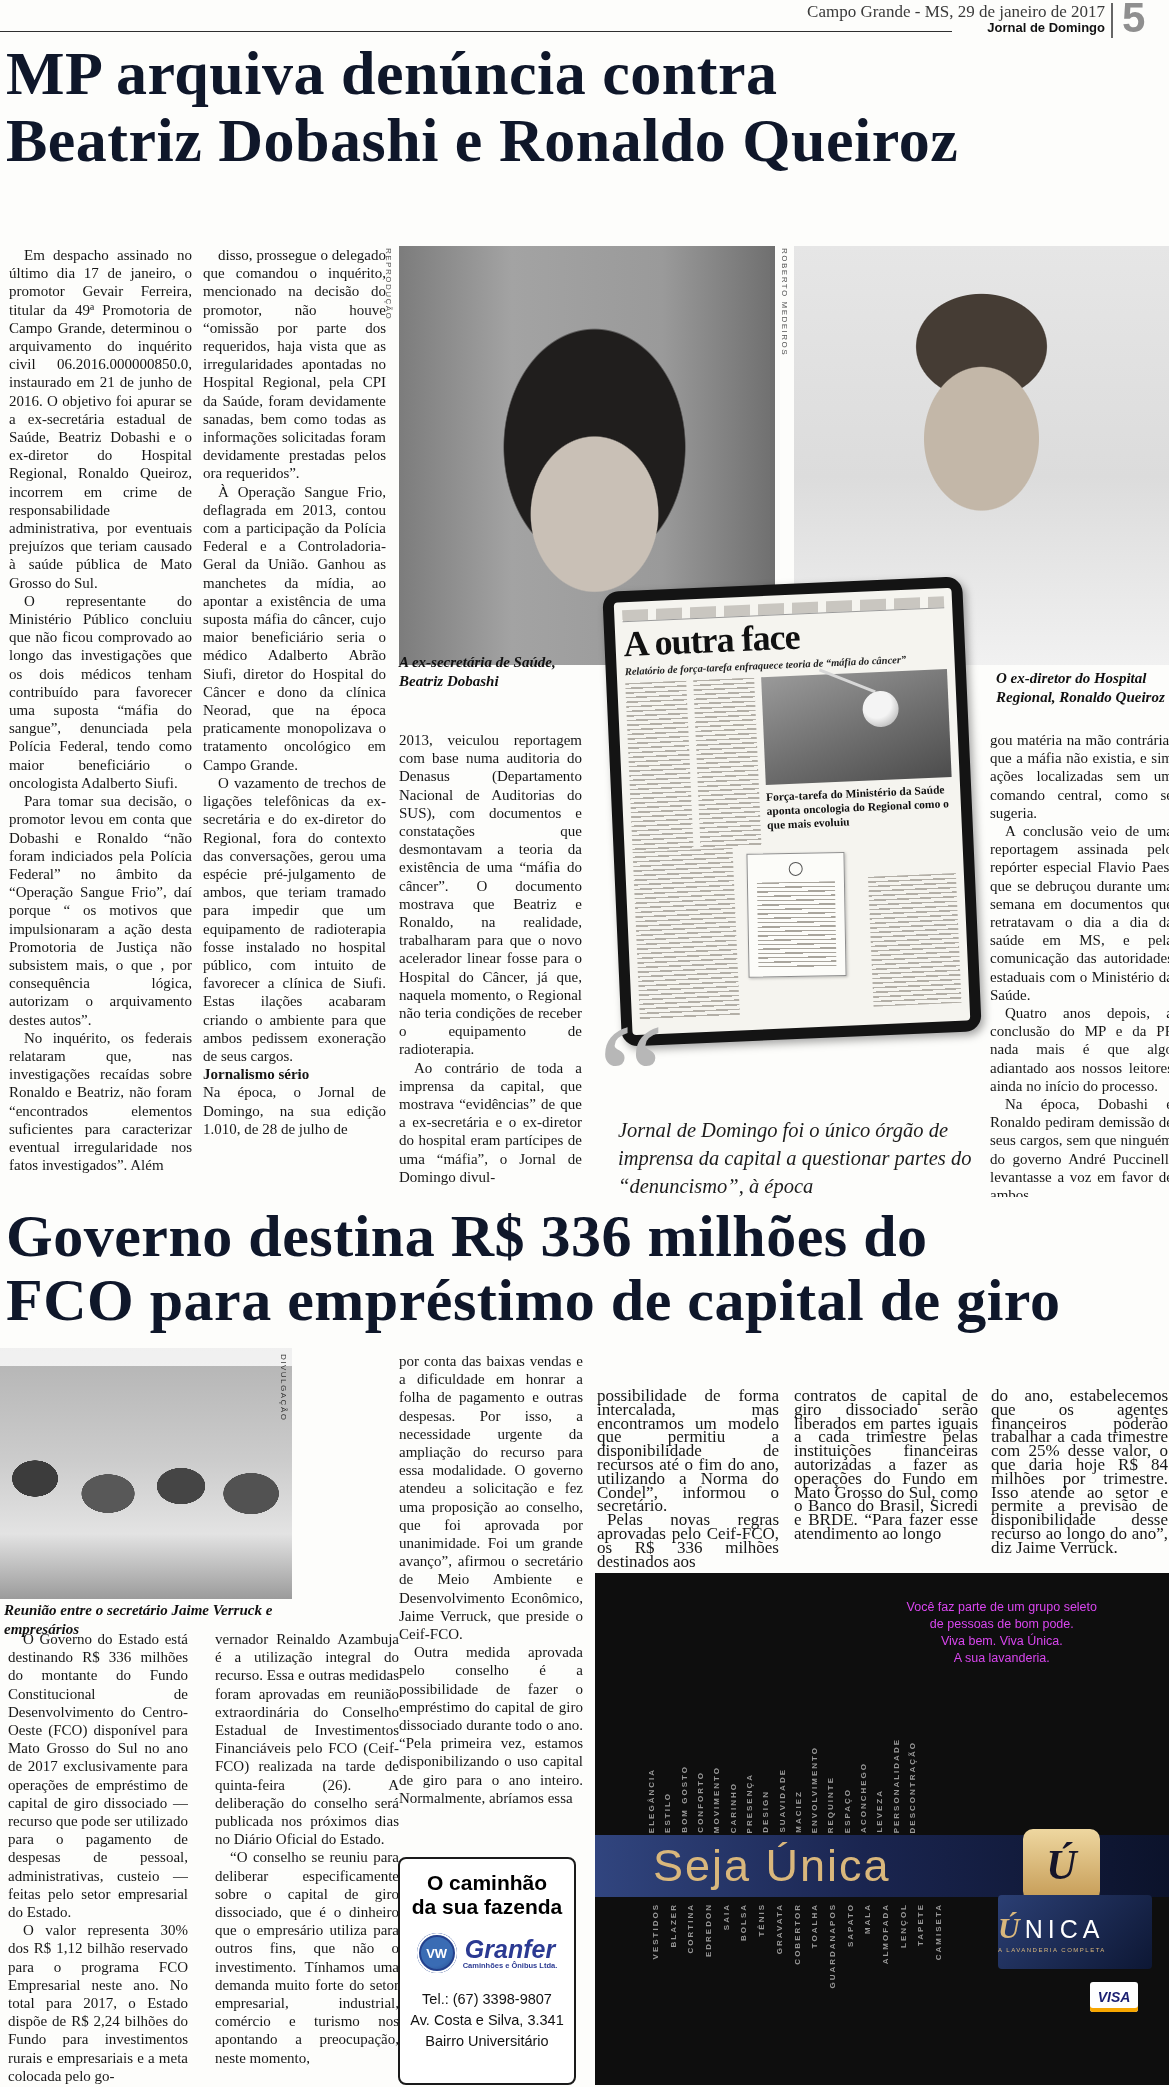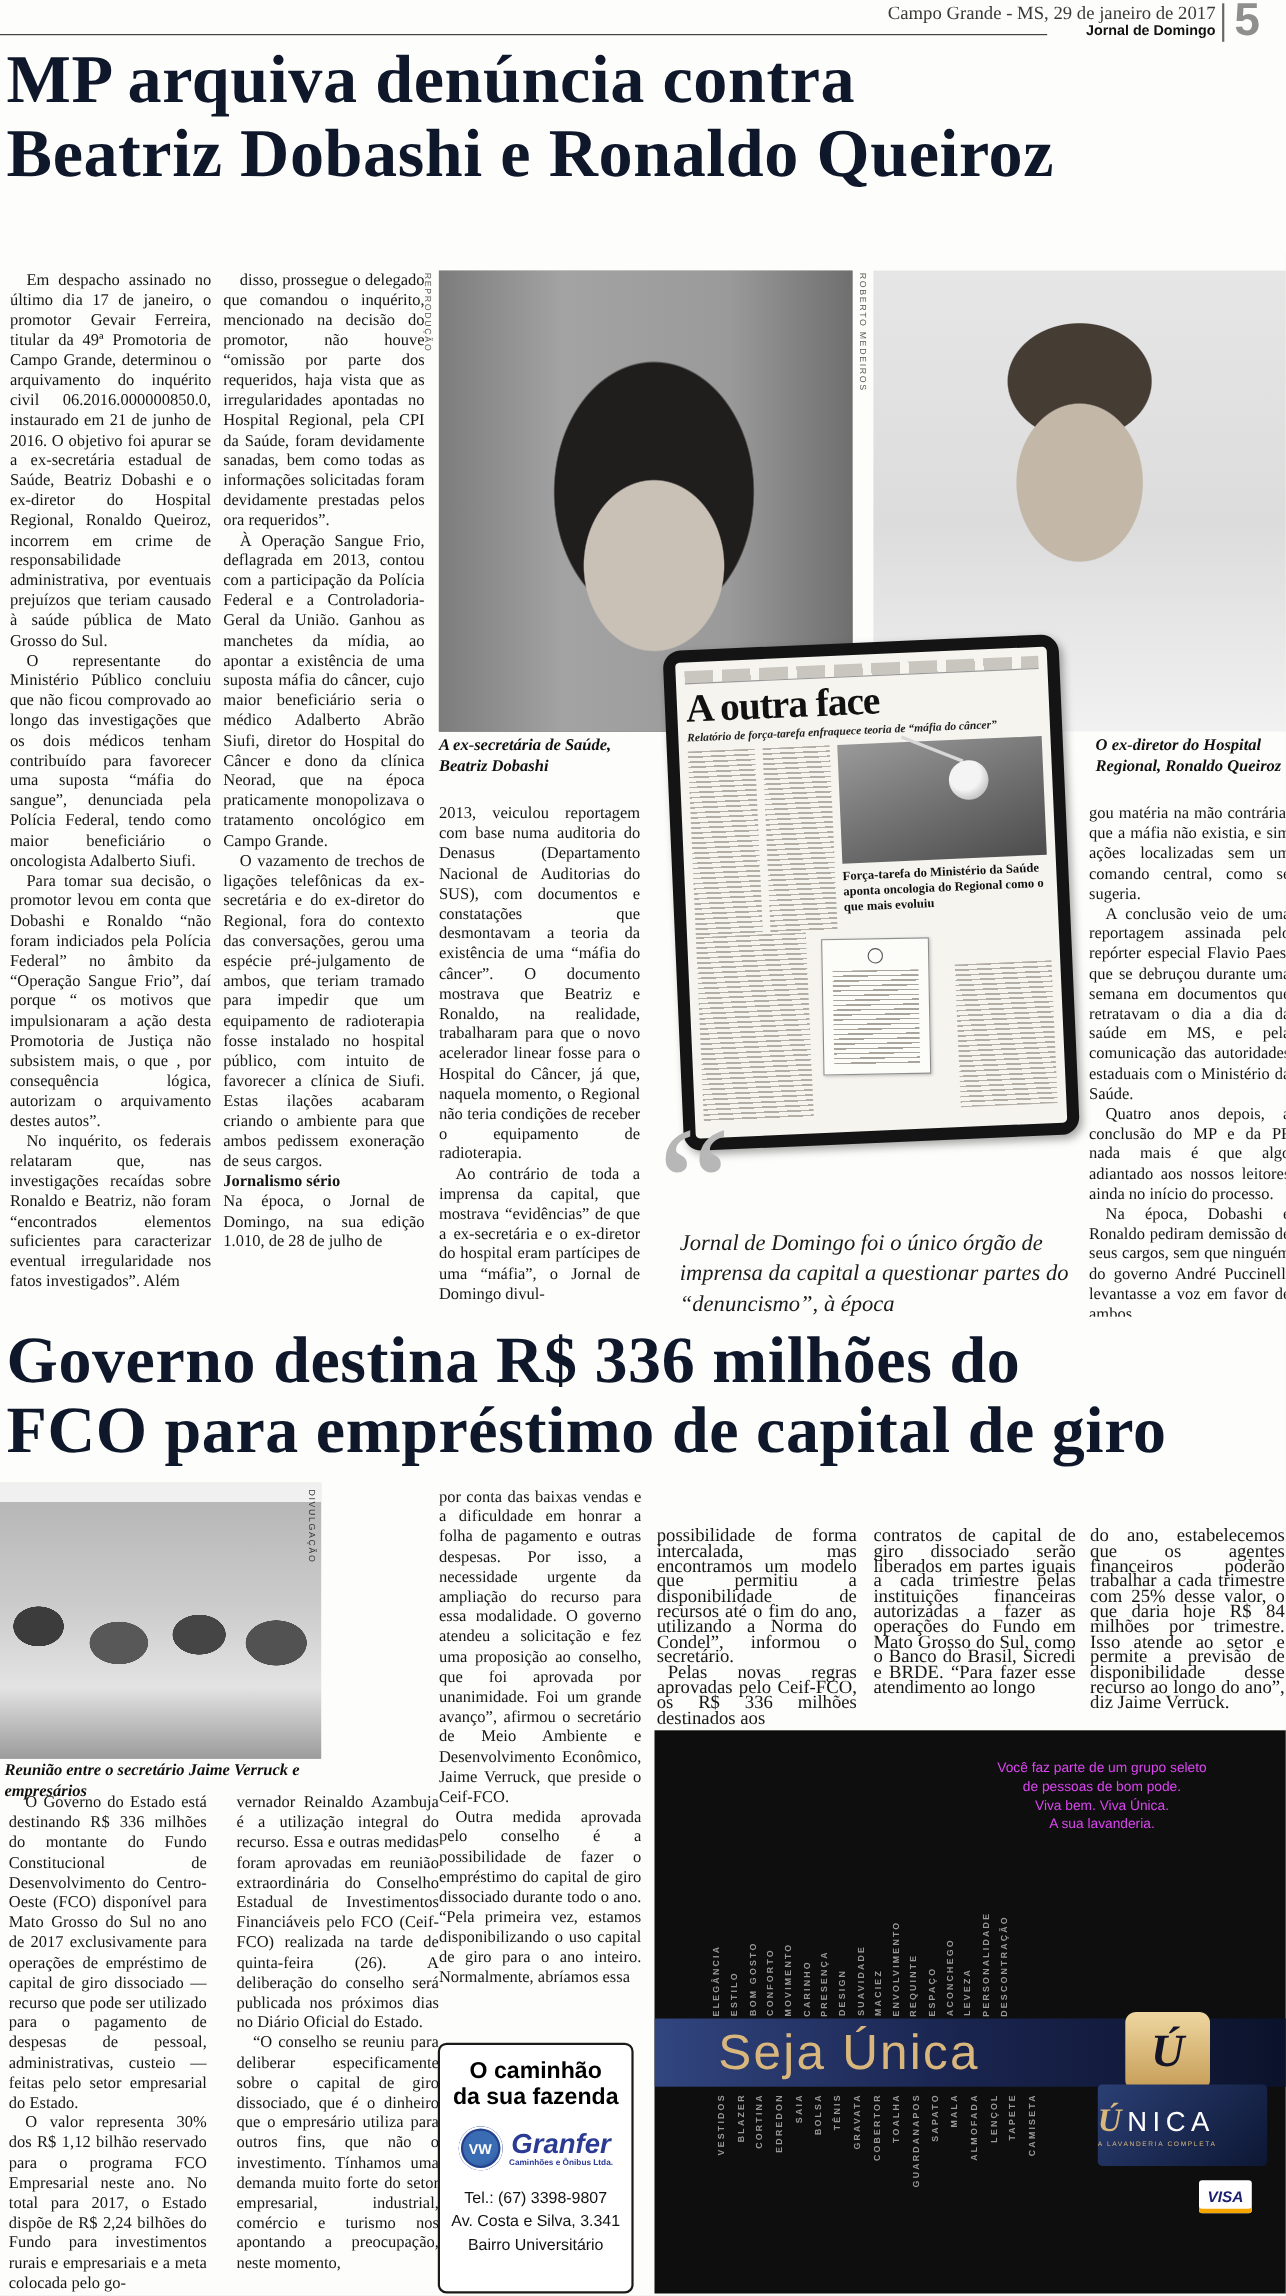--- a/index.html
+++ b/index.html
@@ -162,21 +162,21 @@
     <span><p>disso, prossegue o delegado que comandou o inquérito, mencionado na decisão do promotor, não houve “omissão por parte dos requeridos, haja vista que as irregularidades apontadas no Hospital Regional, pela CPI da Saúde, foram devidamente sanadas, bem como todas as informações solicitadas foram devidamente prestadas pelos ora requeridos”.</p><p>À Operação Sangue Frio, deflagrada em 2013, contou com a participação da Polícia Federal e a Controladoria-Geral da União. Ganhou as manchetes da mídia, ao apontar a existência de uma suposta máfia do câncer, cujo maior beneficiário seria o médico Adalberto Abrão Siufi, diretor do Hospital do Câncer e dono da clínica Neorad, que na época praticamente monopolizava o tratamento oncológico em Campo Grande.</p><p>O vazamento de trechos de ligações telefônicas da ex-secretária e do ex-diretor do Regional, fora do contexto das conversações, gerou uma espécie pré-julgamento de ambos, que teriam tramado para impedir que um equipamento de radioterapia fosse instalado no hospital público, com intuito de favorecer a clínica de Siufi. Estas ilações acabaram criando o ambiente para que ambos pedissem exoneração de seus cargos.</p></span>
     <p class="subhead">Jornalismo sério</p>
     <span class="cont"><p>Na época, o Jornal de Domingo, na sua edição 1.010, de 28 de julho de</p></span>
   </div>
 
   <div class="vcredit" style="left:384px;top:248px;">REPRODUÇÃO</div>
   <div class="photo photo-beatriz"></div>
   <div class="vcredit" style="left:780px;top:248px;">ROBERTO MEDEIROS</div>
   <div class="photo photo-ronaldo"></div>
 
-  <div class="cap" style="left:399px;top:669px;width:195px;">A ex-secretária de Saúde, Beatriz Dobashi</div>
+  <div class="cap" style="left:399px;top:653px;width:195px;">A ex-secretária de Saúde, Beatriz Dobashi</div>
   <div class="cap" style="left:996px;top:669px;width:172px;">O ex-diretor do Hospital Regional, Ronaldo Queiroz</div>
 
   <div class="col cont" style="left:399px;top:731px;height:460px;">
       <p>2013, veiculou reportagem com base numa auditoria do Denasus (Departamento Nacional de Auditorias do SUS), com documentos e constatações que desmontavam a teoria da existência de uma “máfia do câncer”. O documento mostrava que Beatriz e Ronaldo, na realidade, trabalharam para que o novo acelerador linear fosse para o Hospital do Câncer, já que, naquela momento, o Regional não teria condições de receber o equipamento de radioterapia.</p>
       <p>Ao contrário de toda a imprensa da capital, que mostrava “evidências” de que a ex-secretária e o ex-diretor do hospital eram partícipes de uma “máfia”, o Jornal de Domingo divul-</p>
     </div>
   <div class="col cont" style="left:990px;top:731px;height:466px;">
       <p>gou matéria na mão contrária, que a máfia não existia, e sim ações localizadas sem um comando central, como se sugeria.</p>
       <p>A conclusão veio de uma reportagem assinada pelo repórter especial Flavio Paes, que se debruçou durante uma semana em documentos que retratavam o dia a dia da saúde em MS, e pela comunicação das autoridades estaduais com o Ministério da Saúde.</p>
       <p>Quatro anos depois, a conclusão do MP e da PF nada mais é que algo adiantado aos nossos leitores ainda no início do processo.</p>

